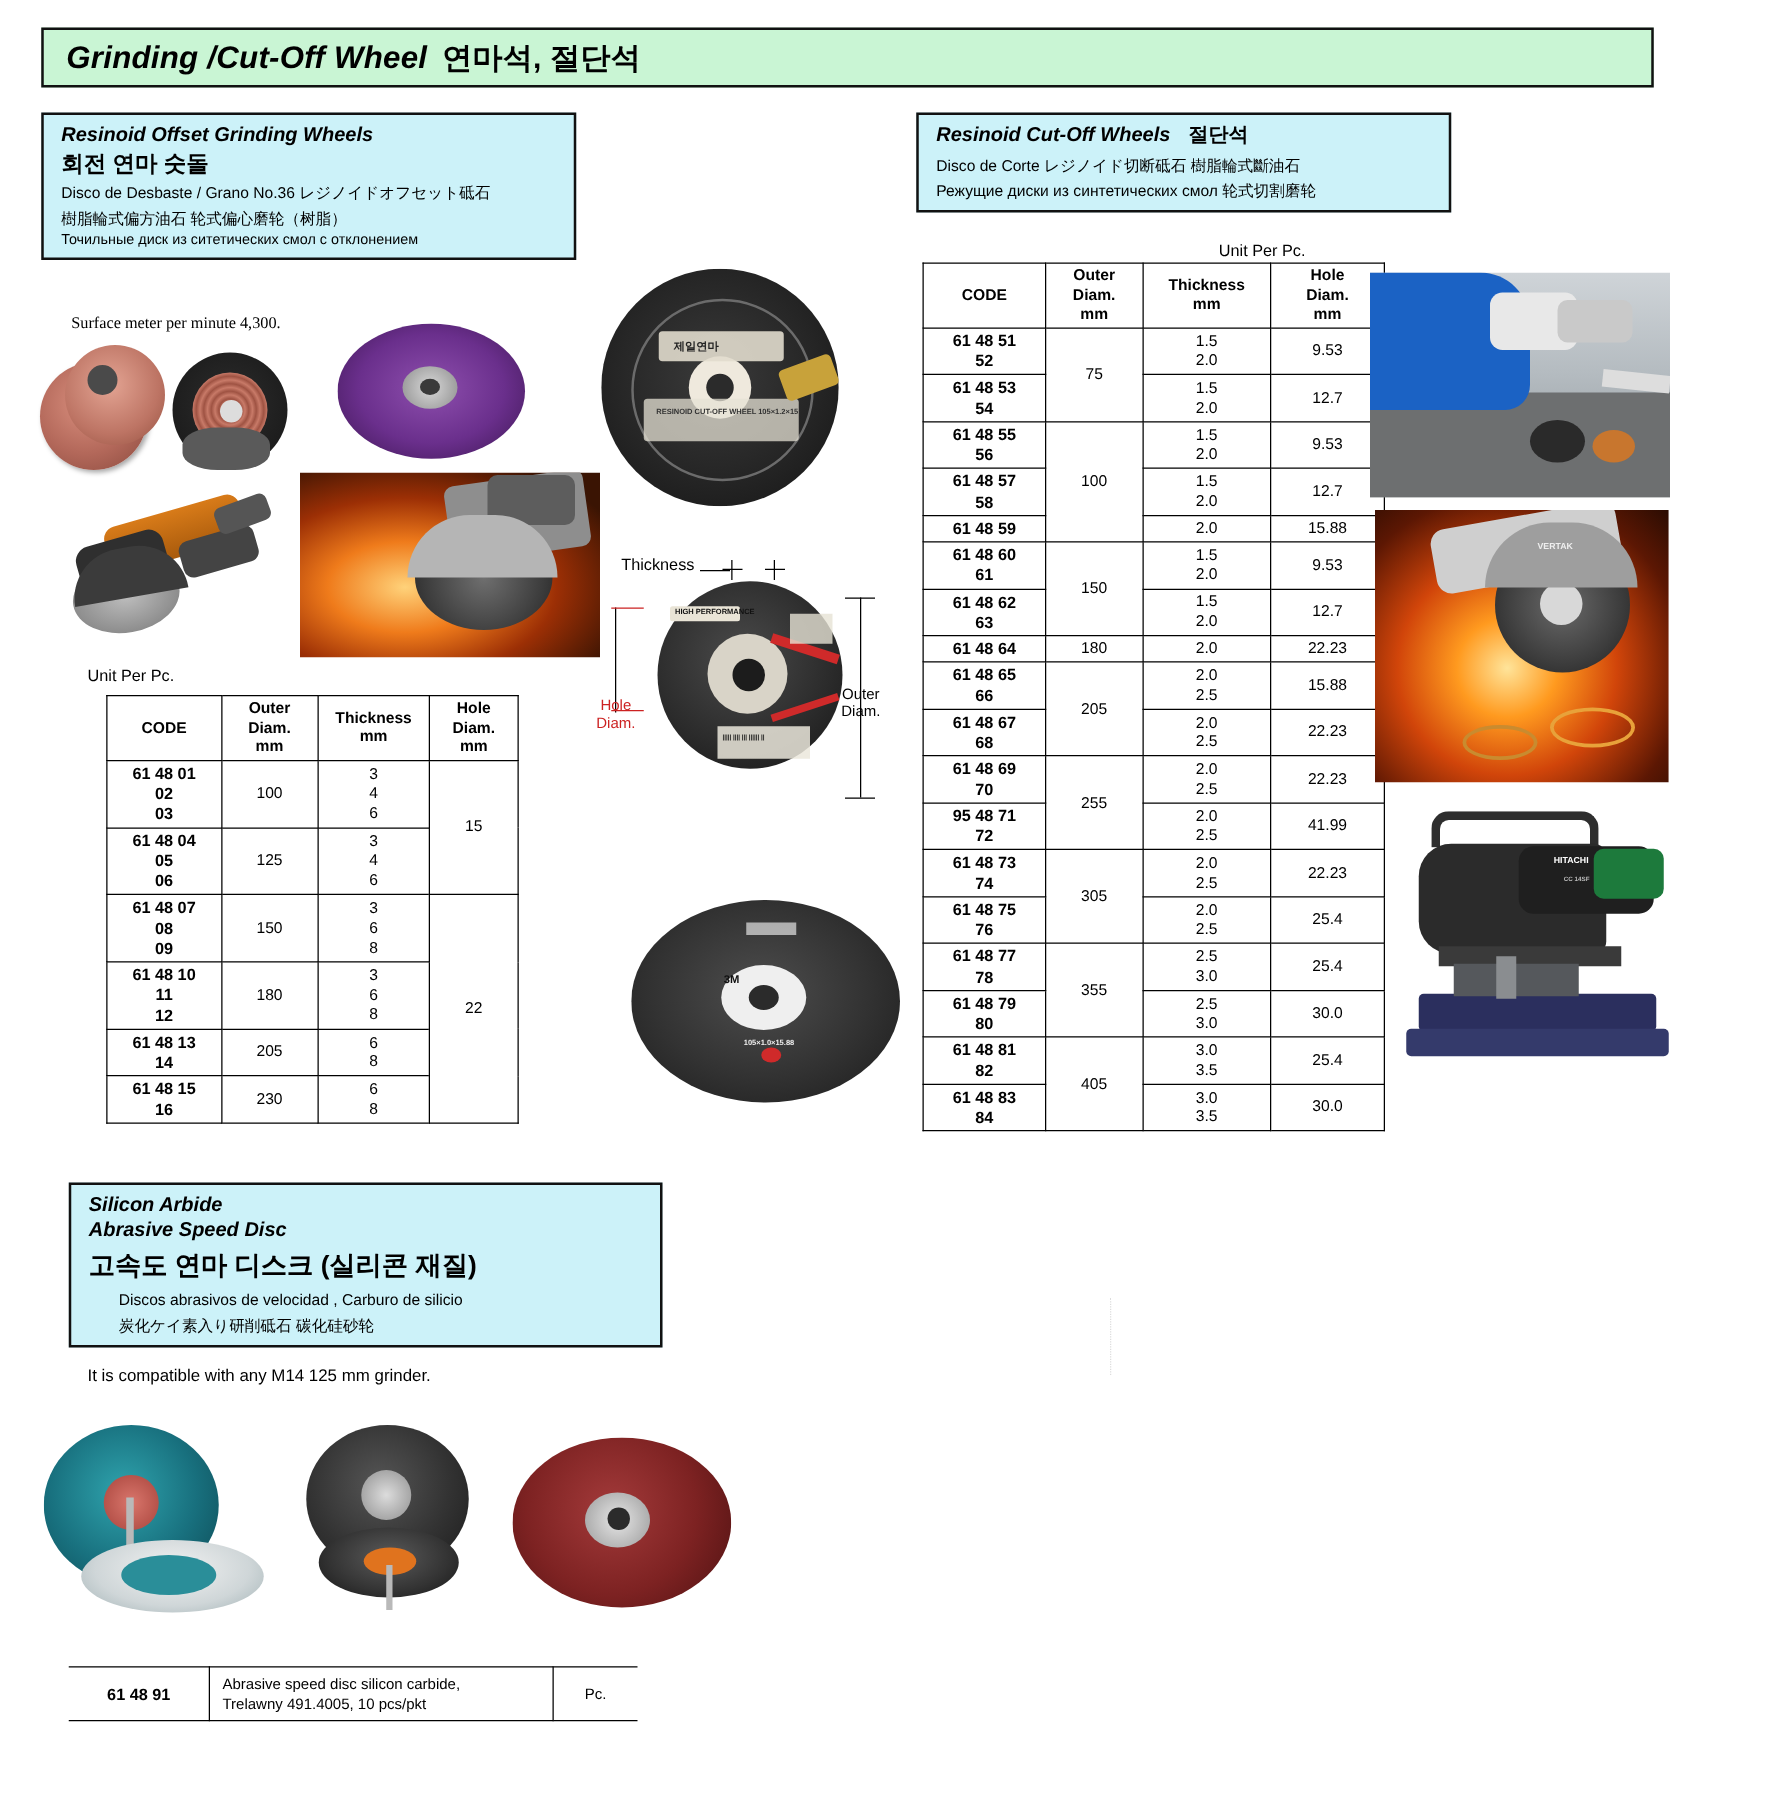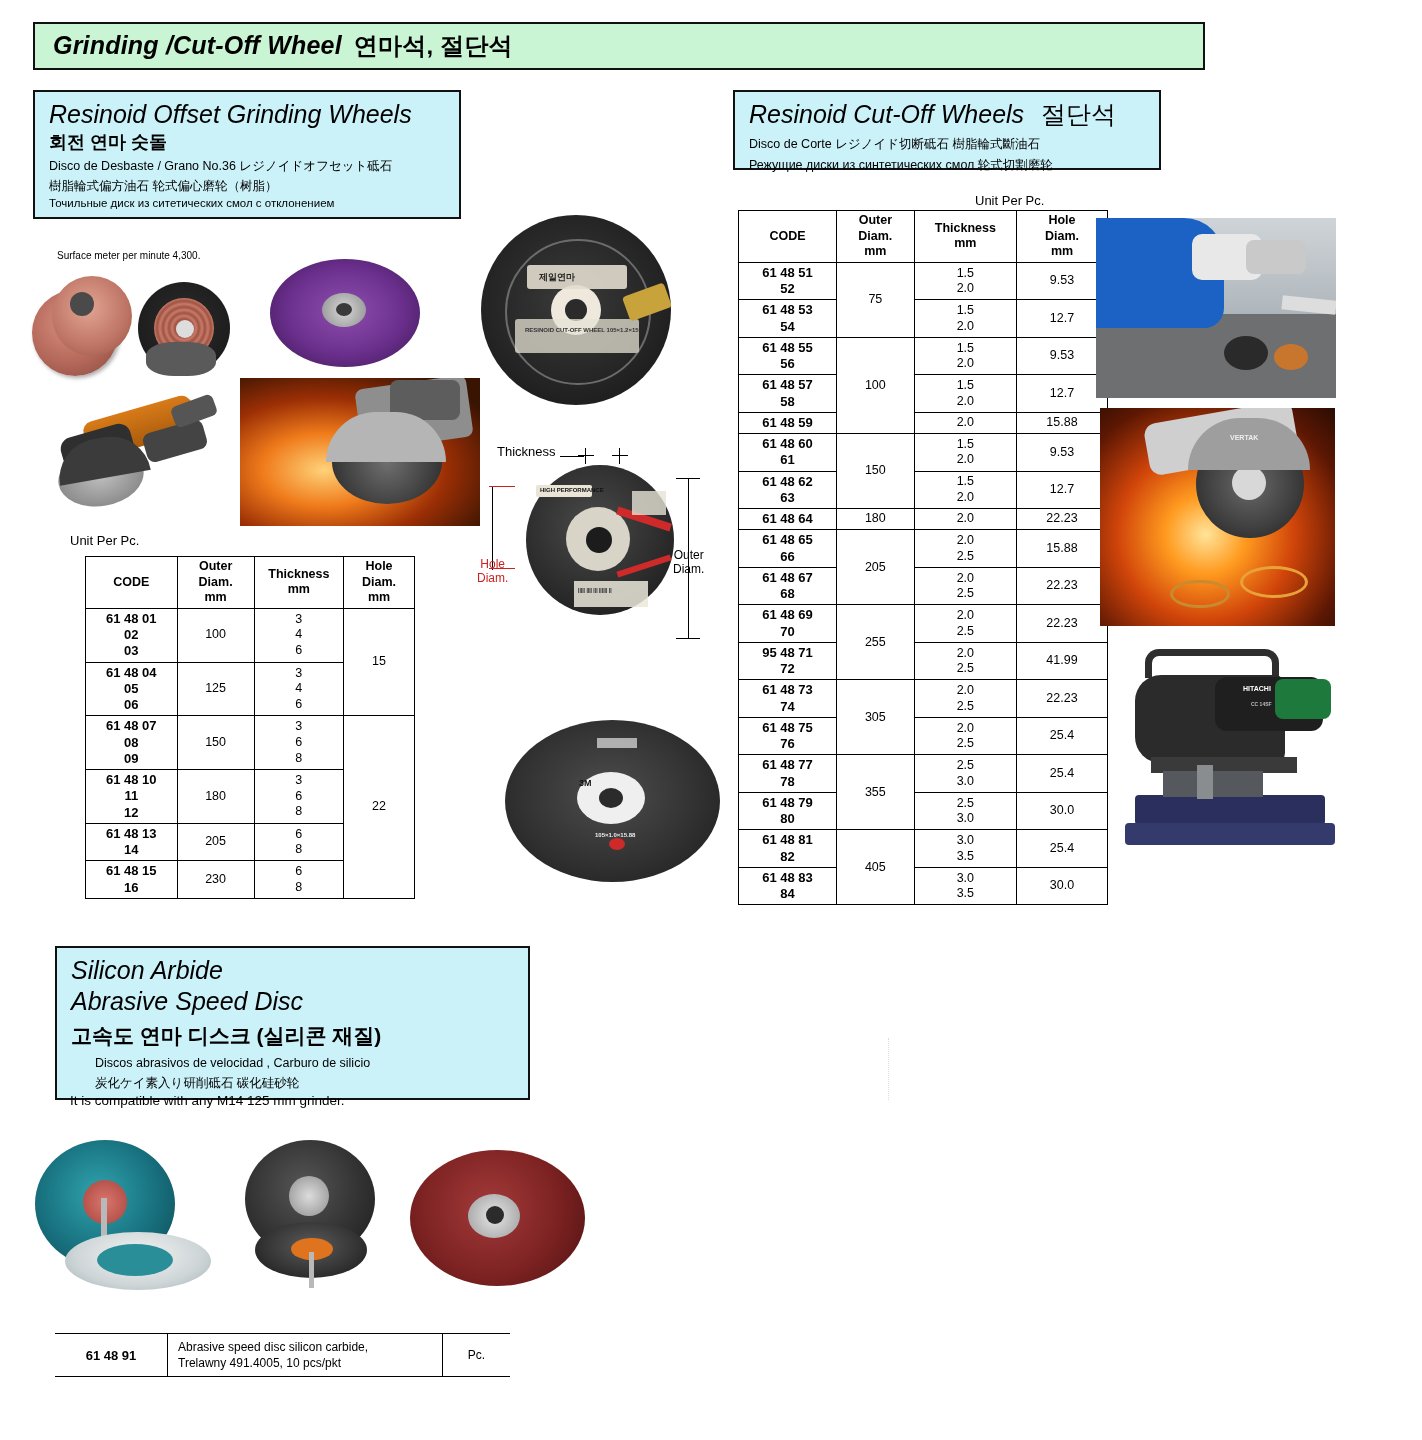--- a/index.html
+++ b/index.html
@@ -19,21 +19,21 @@
     position: relative;
     width: 1422px;
     height: 1440px;
   }
 
   
   .header-banner {
     position: absolute;
     left: 33px;
     top: 22px;
-    width: 1172px;
+    width: 1290px;
     height: 48px;
     background: #c9f5d4;
     border: 2px solid #111;
     box-sizing: border-box;
     display: flex;
     align-items: center;
     padding-left: 18px;
   }
   .header-title {
     font-size: 25px;
@@ -50,22 +50,22 @@
 
   
   .titlebox {
     position: absolute;
     background: #ccf2f9;
     border: 2px solid #111;
     box-sizing: border-box;
     padding: 7px 10px 6px 14px;
   }
   .tb-en {
-    font-size: 25px;
-    font-weight: normal;
+    font-size: 16px;
+    font-weight: bold;
     font-style: italic;
     line-height: 1.25;
   }
   .tb-kr {
     font-size: 18px;
     font-weight: bold;
     line-height: 1.3;
     margin-top: 1px;
   }
   .tb-sub {
@@ -78,21 +78,21 @@
     line-height: 1.4;
   }
 
   #title-offset { left: 33px; top: 90px; width: 428px; }
   #title-cutoff { left: 733px; top: 90px; width: 428px; height: 80px;}
   #title-speeddisc { left: 55px; top: 946px; width: 475px; }
 
   
   .txt { position: absolute; font-size: 12.5px; text-align: center; }
 
-  #surface-meter { left: 57px; top: 250px; font-size: 10px; }
+  #surface-meter { left: 57px; top: 250px; font-size: 13px; font-family: Liberation Serif, serif; }
   #unit-left { left: 70px; top: 533px; font-size: 13px; }
   #unit-right { left: 975px; top: 193px; font-size: 13px; }
   #thickness-label { left: 497px; top: 444px; font-size: 13px; }
   #holediam-label { left: 477px; top: 558px; font-size: 12px; text-align: center; line-height:1.15;}
   #outerdiam-label { left: 673px; top: 549px; font-size: 12px; text-align:center; line-height:1.15;}
   #m14-note { left: 70px; top: 1093px; font-size: 13.5px; }
 
   
   table.spec {
     position: absolute;

